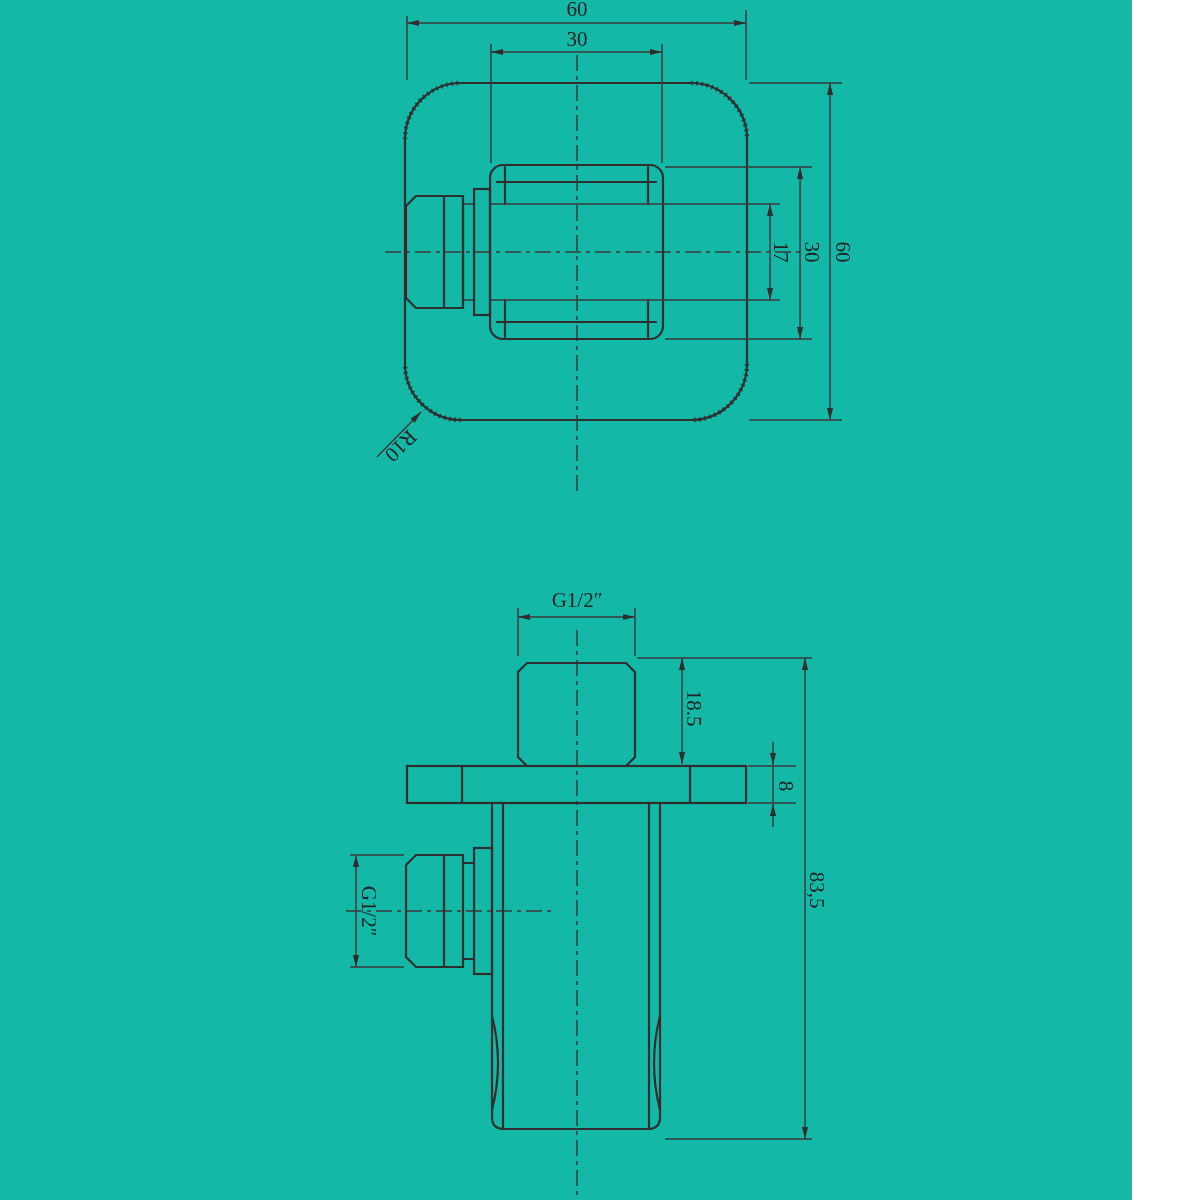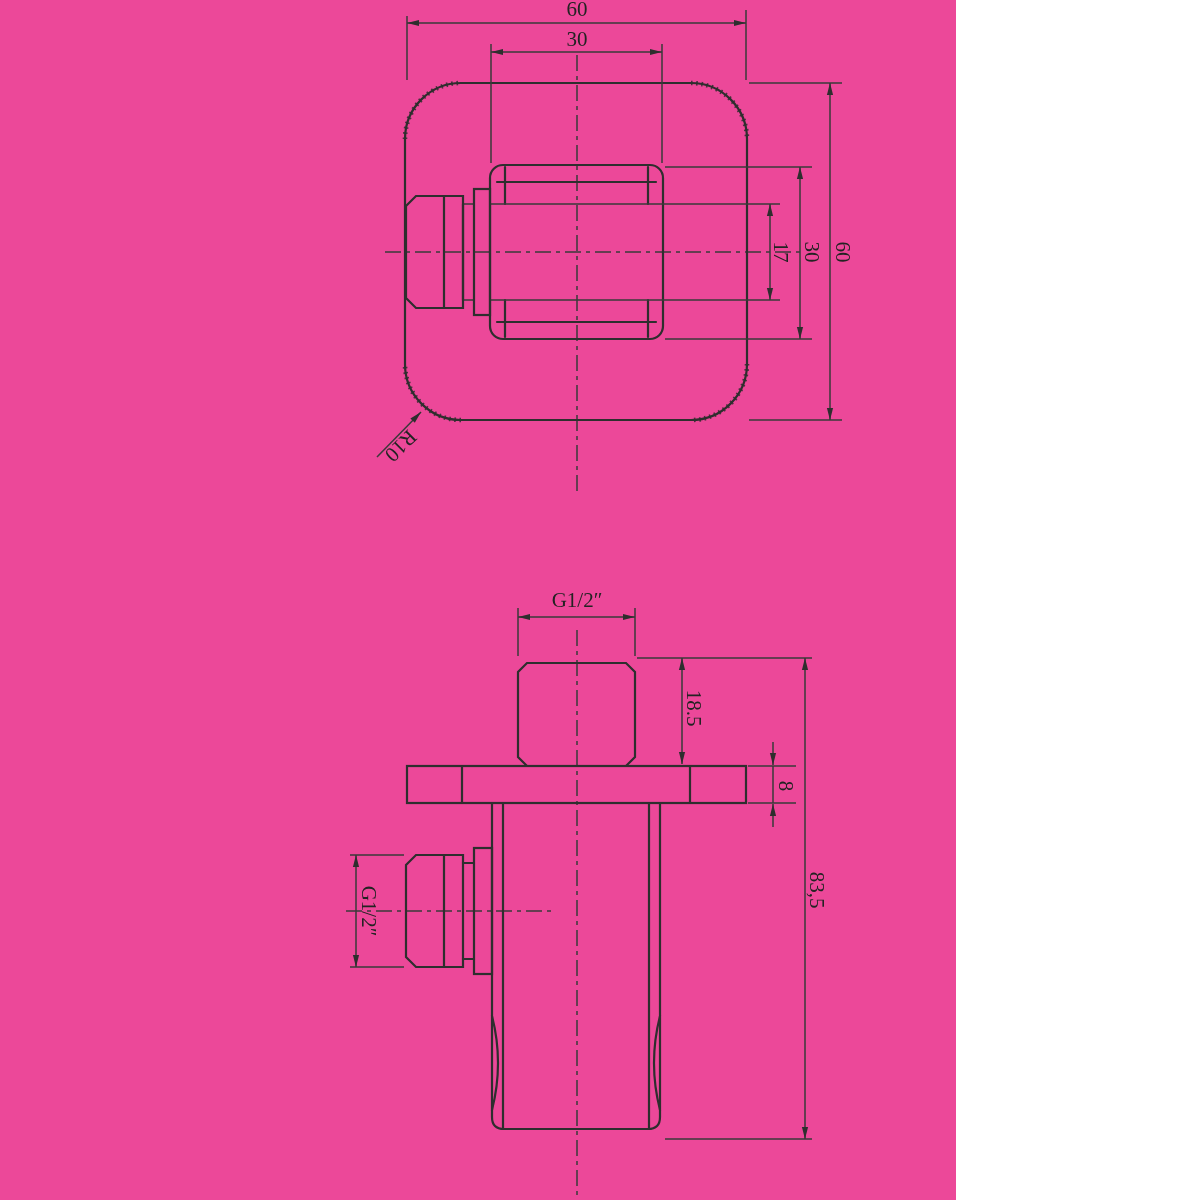--- a/index.html
+++ b/index.html
@@ -1,16 +1,16 @@
 <!DOCTYPE html>
 <html><head>
 <meta charset="utf-8">
 <style>
   html,body{margin:0;padding:0;background:#fff;}
-  .page{position:relative;width:956px;height:1200px;background:#ec4899;overflow:hidden;}
+  .page{position:relative;width:1132px;height:1200px;background:#14b8a6;overflow:hidden;}
   svg{position:absolute;left:0;top:0;}
   .obj{stroke:#2e2e2e;stroke-width:2.2;fill:none;stroke-linecap:round;}
   .thin{stroke:#3a3a3a;stroke-width:1.5;fill:none;}
   .cl{stroke:#3a3a3a;stroke-width:1.5;fill:none;stroke-dasharray:16 5 4 5;}
   .hatch{stroke:#2e2e2e;stroke-width:4.6;fill:none;stroke-dasharray:1.6 3.6;opacity:.85;}
   .dim{font-family:"Liberation Serif","DejaVu Serif",serif;font-size:21px;fill:#232323;}
 </style>
 </head>
 <body>
 

